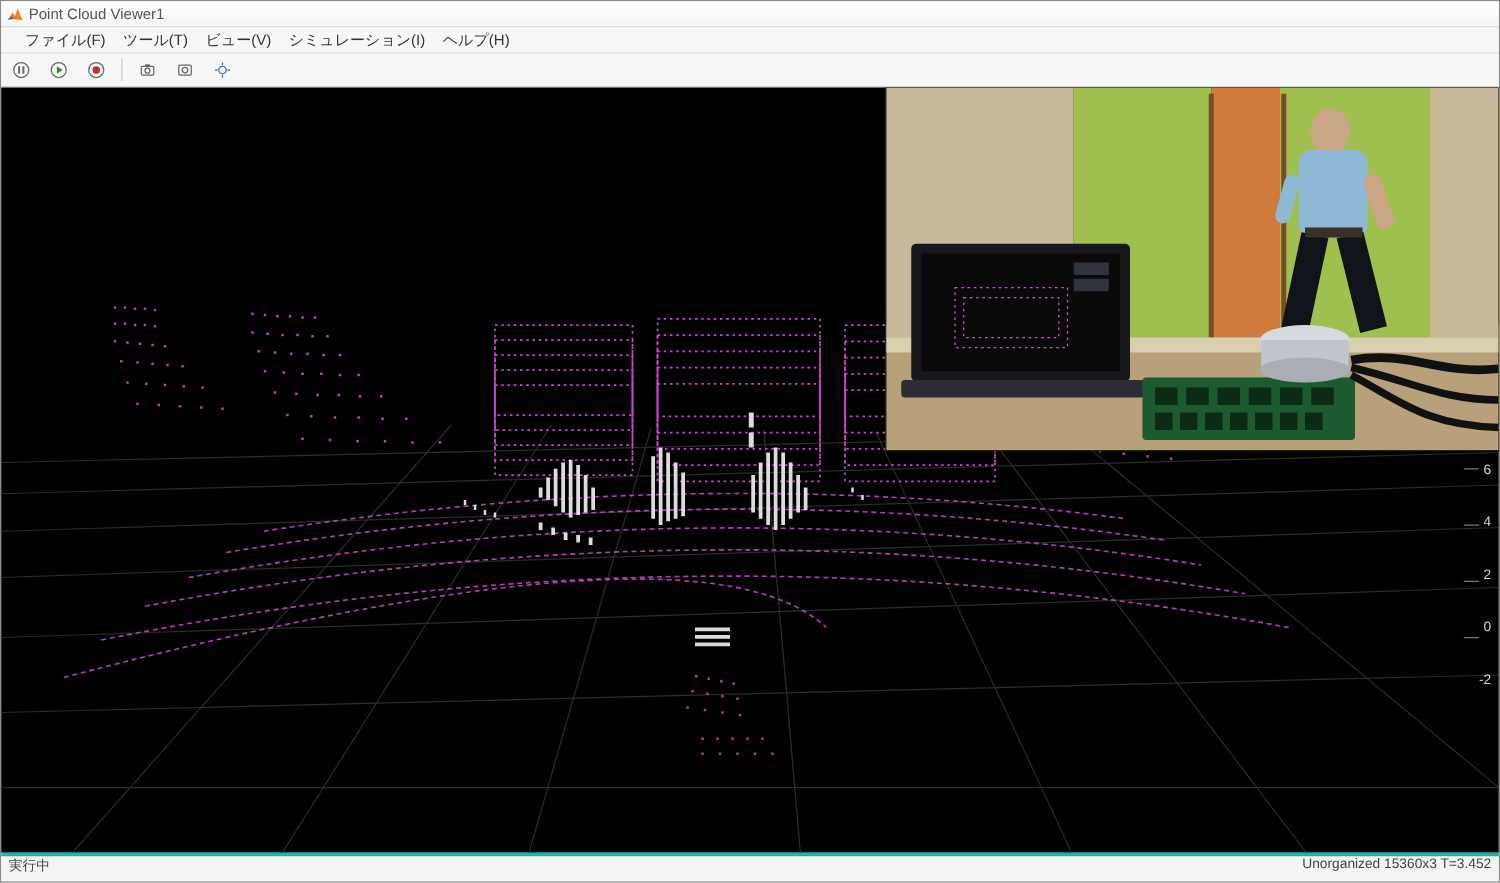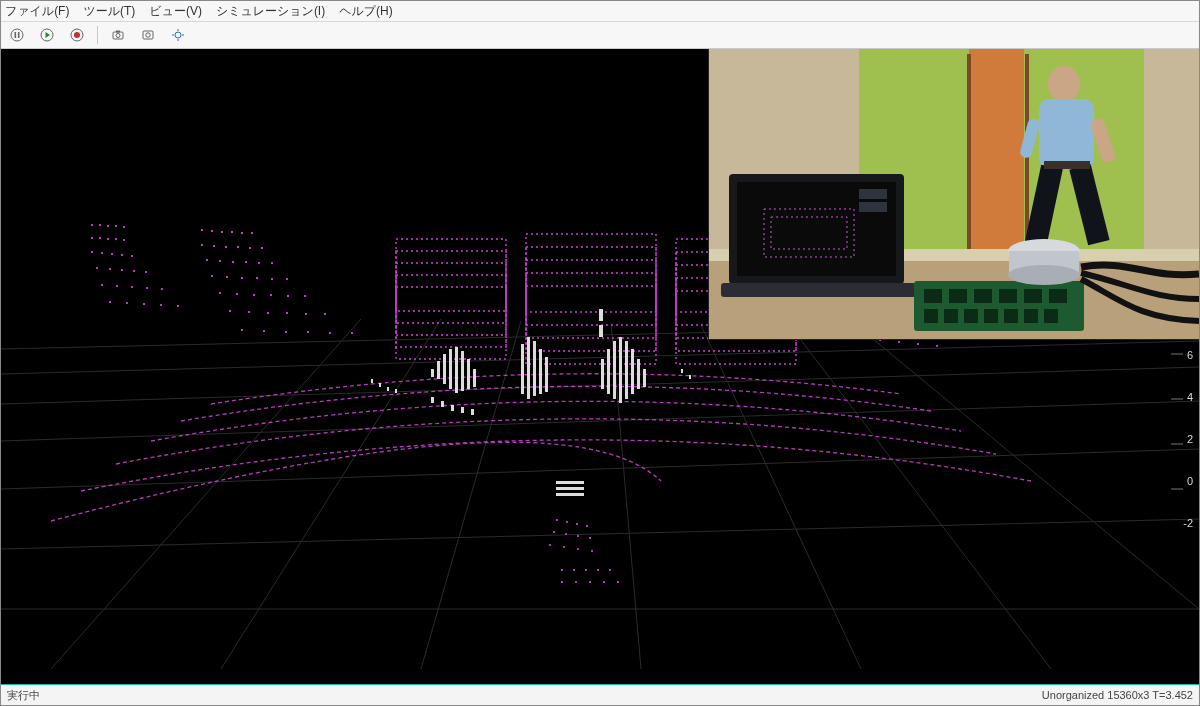--- a/index.html
+++ b/index.html
@@ -1,38 +1,47 @@
 <!DOCTYPE html>
 <html><head>
 <meta charset="utf-8">
 <style>
   html,body{margin:0;padding:0;width:1200px;height:706px;font-family:"Meiryo UI","Yu Gothic UI",sans-serif;font-size:12px;background:#ffffff;color:#333;overflow:hidden}
   .window{display:flex;flex-direction:column;width:100%;height:100%;border:1px solid #888;box-sizing:border-box}
   .title-bar{display:flex;align-items:center;height:20px;padding:0 4px;background:linear-gradient(#ffffff,#f4f4f4);border-bottom:1px solid #d0d0d0;gap:4px}
   .title-bar .app-icon svg{display:block}
   .title-text{color:#555;font-size:12px}
-  .menu-bar{display:flex;align-items:center;height:20px;padding:0 4px;gap:14px;background:#f7f7f7;border-bottom:1px solid #d8d8d8}
+  .menu-bar{display:flex;align-items:center;height:20px;padding:0 19px;gap:14px;background:#f7f7f7;border-bottom:1px solid #d8d8d8}
   .menu-item{color:#333;cursor:default}
   .tool-bar{display:flex;align-items:center;height:26px;padding:0 4px;gap:6px;background:#f7f7f7;border-bottom:1px solid #c9c9c9}
   .tbtn{width:22px;height:22px;display:flex;align-items:center;justify-content:center;border:1px solid transparent;border-radius:2px}
   .tbtn svg{display:block}
   .sep{width:1px;height:18px;background:#c9c9c9;margin:0 2px}
   .viewport{flex:1;position:relative;background:#000;overflow:hidden}
   .pc-svg{position:absolute;inset:0}
   .axis-labels{position:absolute;right:6px;top:300px;color:#d8d8d8;font-size:11px;display:flex;flex-direction:column;gap:30px;text-align:right}
   .overlay-video{position:absolute;top:0;right:0;width:490px;height:290px;background:#000;border-left:1px solid #222;border-bottom:1px solid #222}
   .ov-svg{width:100%;height:100%;display:block}
-  .status-bar{display:flex;align-items:center;height:20px;padding:0 6px;background:#f4f4f4;border-top:1px solid #14b8a6;justify-content:space-between}
+  .status-bar{display:flex;align-items:flex-start;height:20px;padding:0 6px;background:#f4f4f4;border-top:3px solid #14b8a6;justify-content:space-between}
   .status-left,.status-right{color:#444;font-size:11px}
 </style>
 </head>
 <body>
 
 <div class="window">
 
+  <div class="title-bar">
+    <span class="app-icon">
+      <svg width="14" height="14" viewBox="0 0 14 14">
+        <path d="M2 11 L5 6 L7 9 L9 3 L13 12 Z" fill="#ff7a1a"></path>
+        <path d="M1 12 L4 9 L6 11 Z" fill="#2a6fb0"></path>
+      </svg>
+    </span>
+    <span class="title-text">Point Cloud Viewer1</span>
+  </div>
 
   <div class="menu-bar">
     <span class="menu-item">ファイル(F)</span>
     <span class="menu-item">ツール(T)</span>
     <span class="menu-item">ビュー(V)</span>
     <span class="menu-item">シミュレーション(I)</span>
     <span class="menu-item">ヘルプ(H)</span>
   </div>
 
   <div class="tool-bar">

